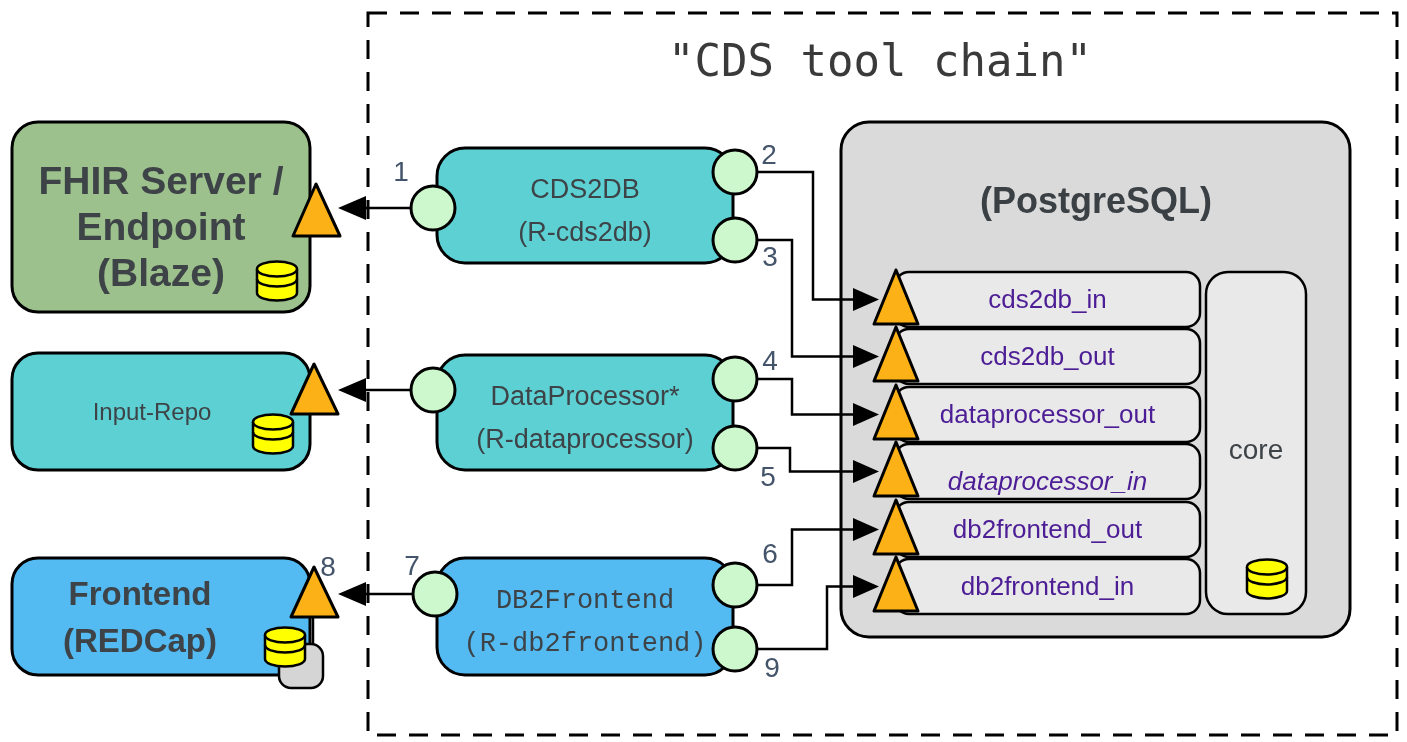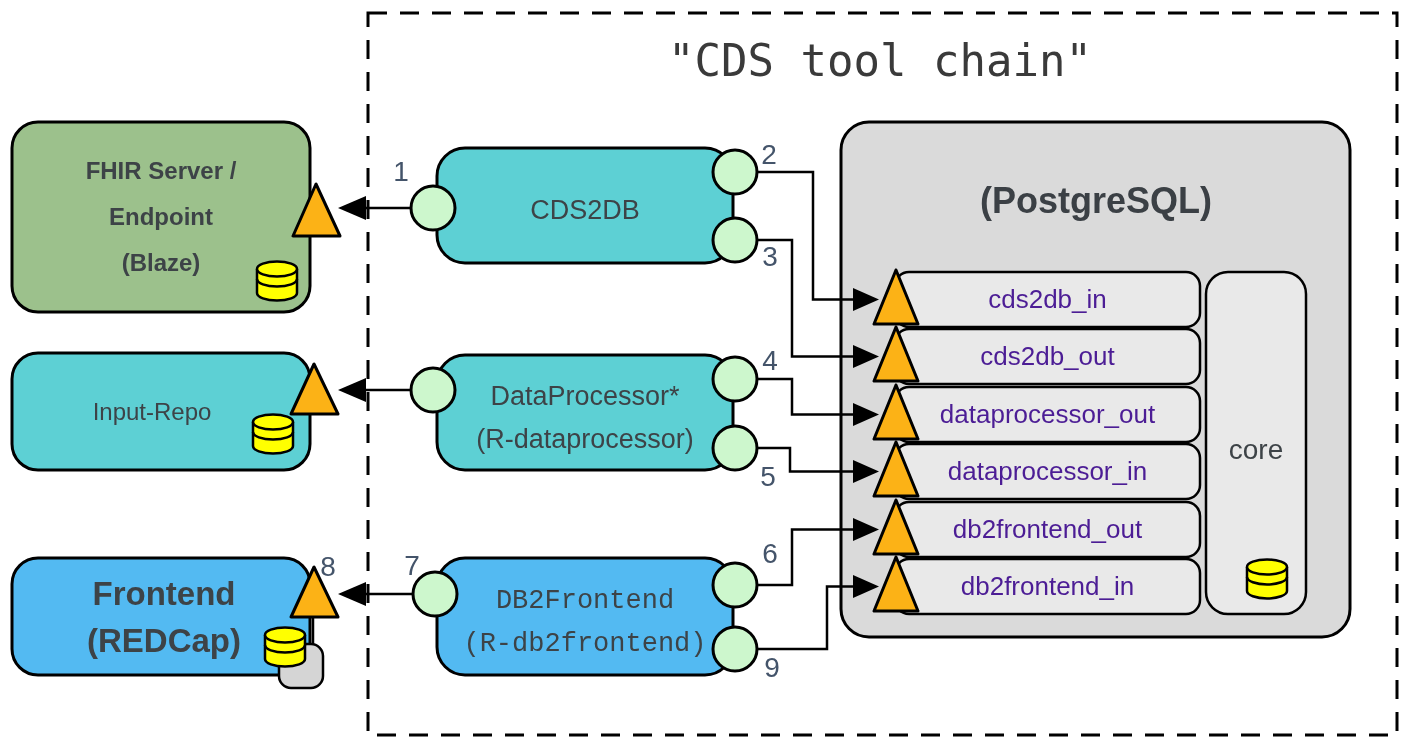--- a/index.html
+++ b/index.html
@@ -3,23 +3,23 @@
 <meta charset="utf-8">
 <style>
   html,body{margin:0;padding:0;background:#ffffff;}
   .canvas{position:relative;width:1407px;height:742px;background:#ffffff;overflow:hidden;
           font-family:"Liberation Sans",sans-serif;color:#3d4347;}
   svg.layer{position:absolute;left:0;top:0;width:1407px;height:742px;}
   .txt{position:absolute;display:flex;flex-direction:column;align-items:center;justify-content:center;
        text-align:center;pointer-events:none;}
   .diagram-title{left:480px;top:30px;width:800px;height:60px;
        font-family:"DejaVu Sans Mono",monospace;font-size:44px;color:#3a3a3a;}
-  .fhir-text{left:12px;top:126px;width:298px;height:182px;font-size:24px;font-weight:bold;line-height:46px;}
+  .fhir-text{left:12px;top:136px;width:298px;height:182px;font-size:39px;font-weight:bold;line-height:46px;}
   .input-text{left:12px;top:353px;width:280px;height:117px;font-size:24px;}
-  .frontend-text{left:24px;top:560px;width:280px;height:113px;font-size:33px;font-weight:bold;line-height:47px;}
+  .frontend-text{left:0;top:560px;width:280px;height:113px;font-size:33px;font-weight:bold;line-height:47px;}
   .midbox-text{width:296px;height:125px;font-size:27px;line-height:43px;}
   .hub-title{left:846px;top:146px;width:500px;height:110px;font-size:36px;font-weight:bold;line-height:52px;color:#3b4045;}
   .row-label{width:305px;height:55px;font-size:26px;color:#4c1d95;}
   .core-label{left:1206px;top:420px;width:100px;height:60px;font-size:28px;text-align:right;}
   .num{position:absolute;transform:translate(-50%,-50%);font-size:28px;color:#44546a;}
 </style>
 </head>
 <body>
 
 <div class="canvas">
@@ -123,40 +123,41 @@
 
   <div class="txt input-text">Input-Repo</div>
 
   <div class="txt frontend-text">
     <span>Frontend</span>
     <span>(REDCap)</span>
   </div>
 
   <div class="txt midbox-text" style="left:437px;top:148px;">
     <span>CDS2DB</span>
+    <span>(R-cds2db)</span>
   </div>
 
   <div class="txt midbox-text" style="left:437px;top:355px;">
     <span>DataProcessor*</span>
     <span>(R-dataprocessor)</span>
   </div>
 
   <div class="txt midbox-text" style="left:437px;top:560px;font-family:Liberation Mono, monospace;">
     <span>DB2Frontend</span>
     <span>(R-db2frontend)</span>
   </div>
 
   <div class="txt hub-title">
     <span>(PostgreSQL)</span>
   </div>
 
   <div class="txt row-label" style="left:895px;top:272px;">cds2db_in</div>
   <div class="txt row-label" style="left:895px;top:329px;">cds2db_out</div>
   <div class="txt row-label" style="left:895px;top:387px;">dataprocessor_out</div>
-  <div class="txt row-label" style="left:895px;top:444px;">dataprocessor_in</div>
+  <div class="txt row-label" style="left:895px;top:454px;font-style:italic;">dataprocessor_in</div>
   <div class="txt row-label" style="left:895px;top:502px;">db2frontend_out</div>
   <div class="txt row-label" style="left:895px;top:559px;">db2frontend_in</div>
 
   <div class="txt core-label">core</div>
 
   <div class="num" style="left:401px;top:172px;">1</div>
   <div class="num" style="left:769px;top:155px;">2</div>
   <div class="num" style="left:770px;top:257px;">3</div>
   <div class="num" style="left:770px;top:361px;">4</div>
   <div class="num" style="left:768px;top:477px;">5</div>

